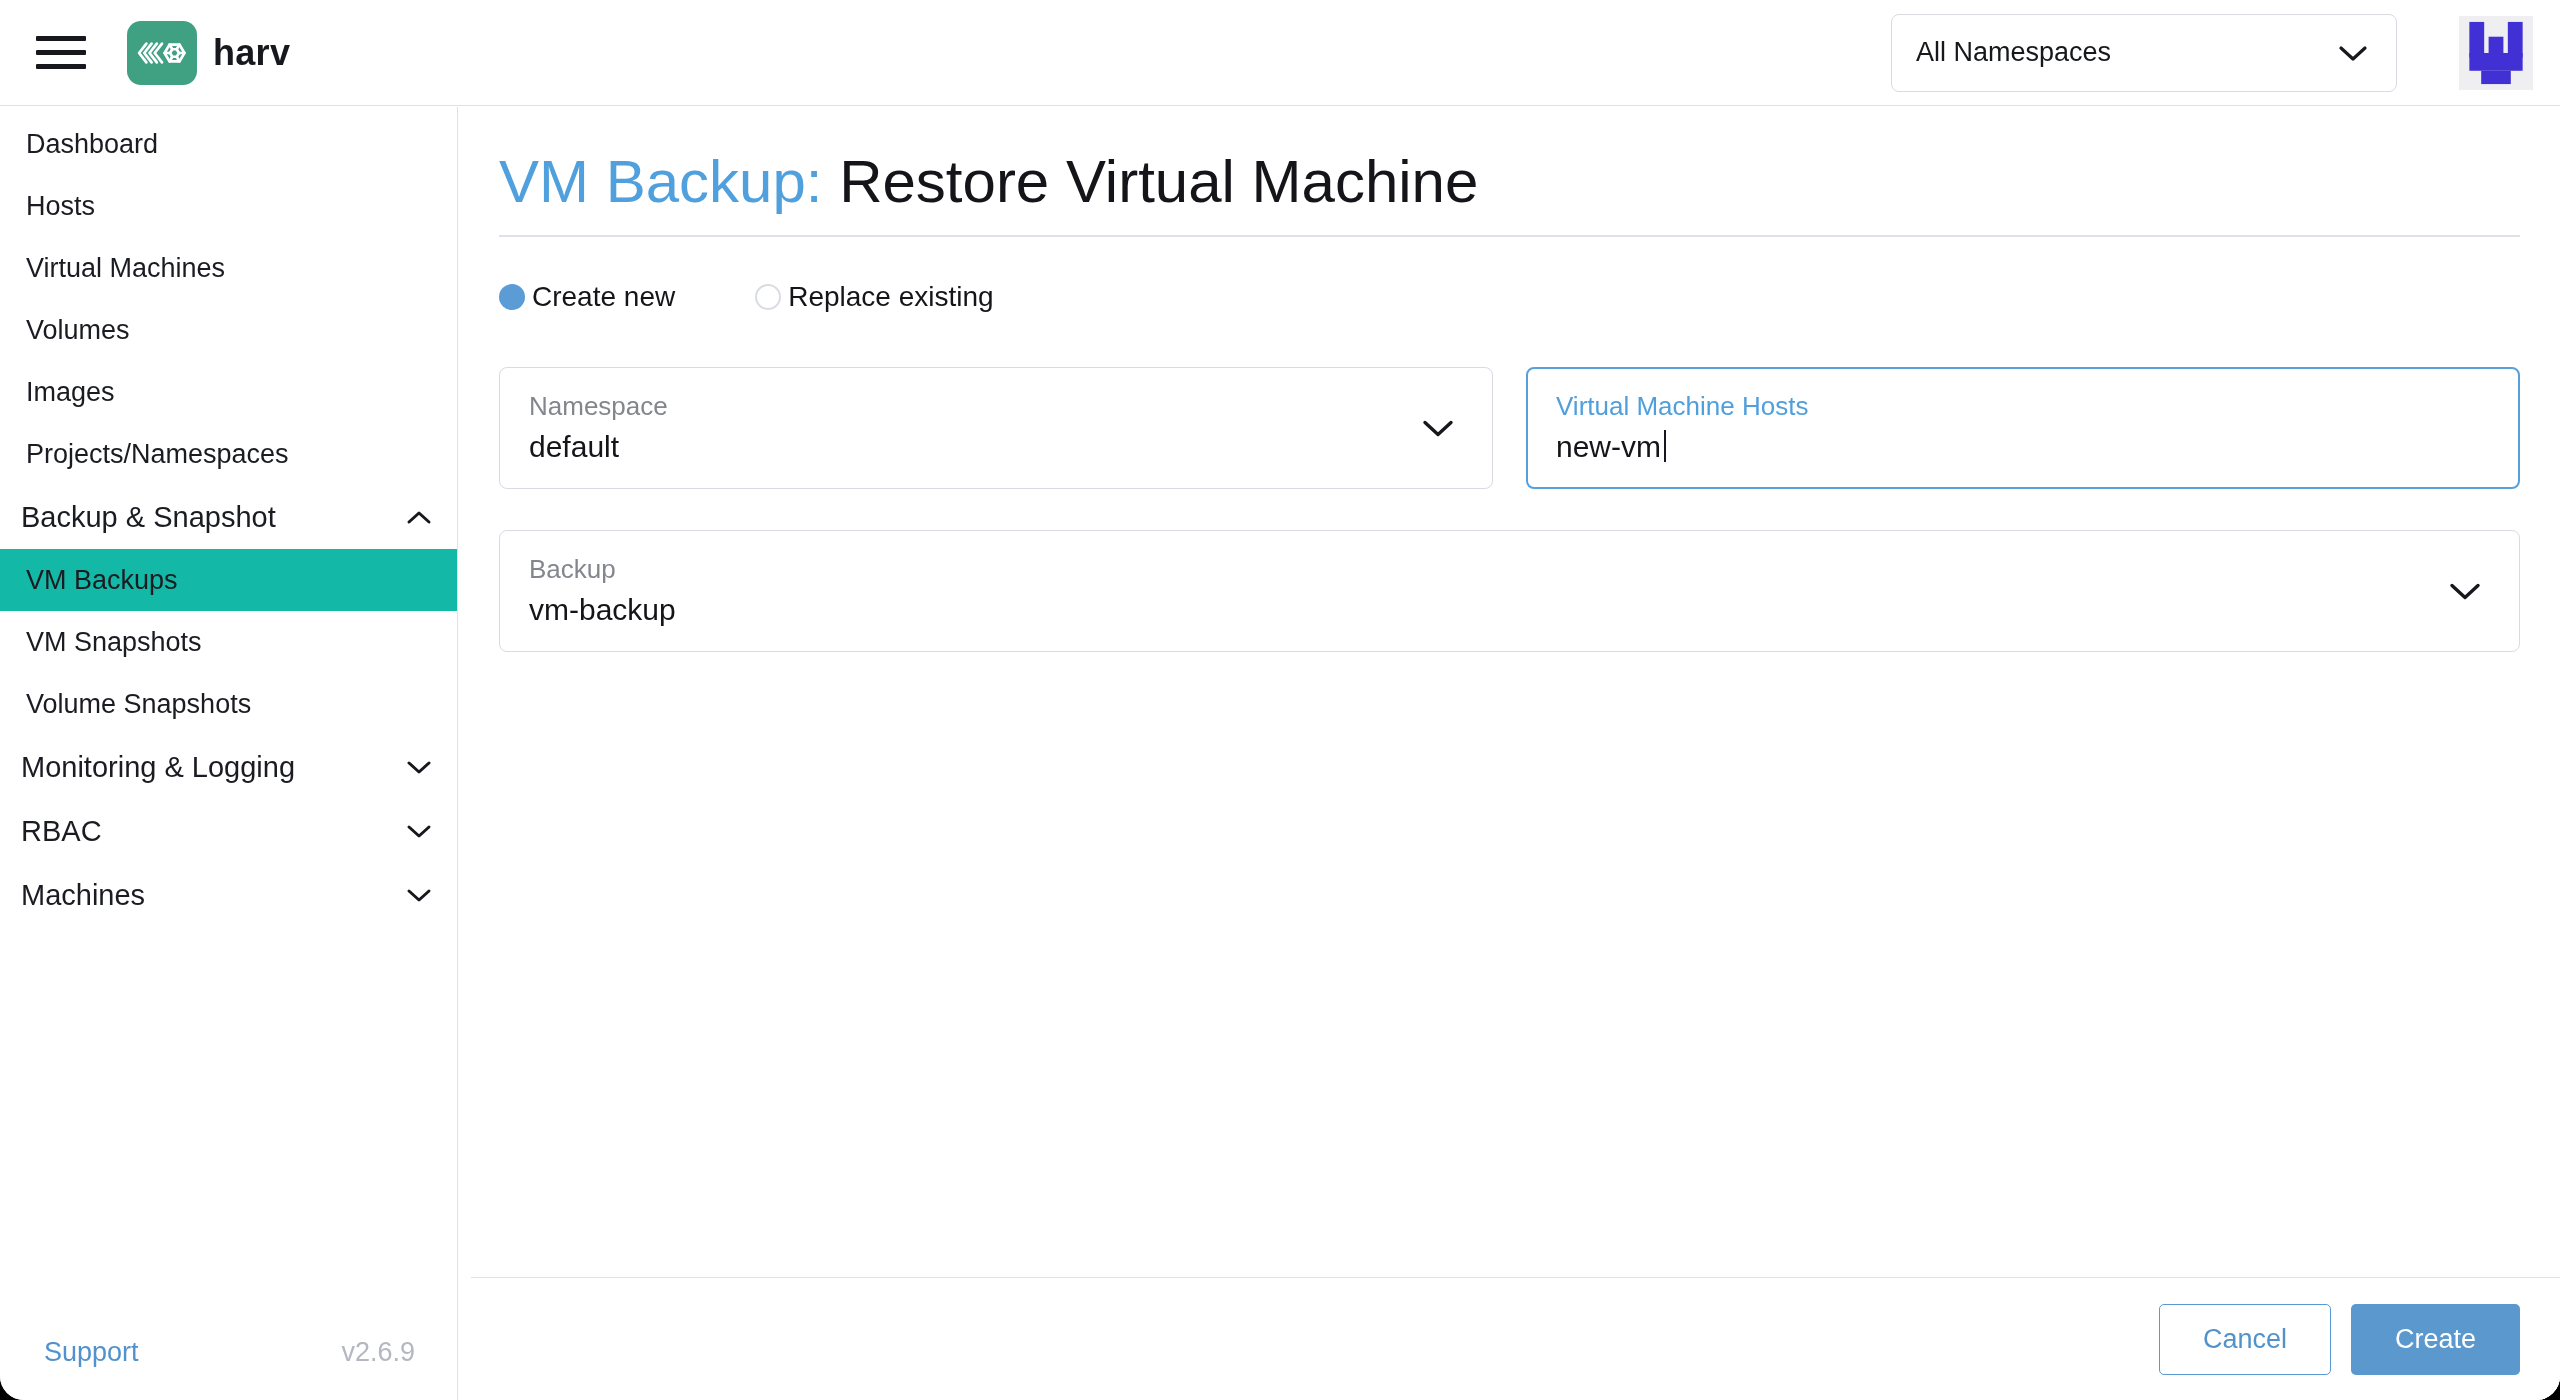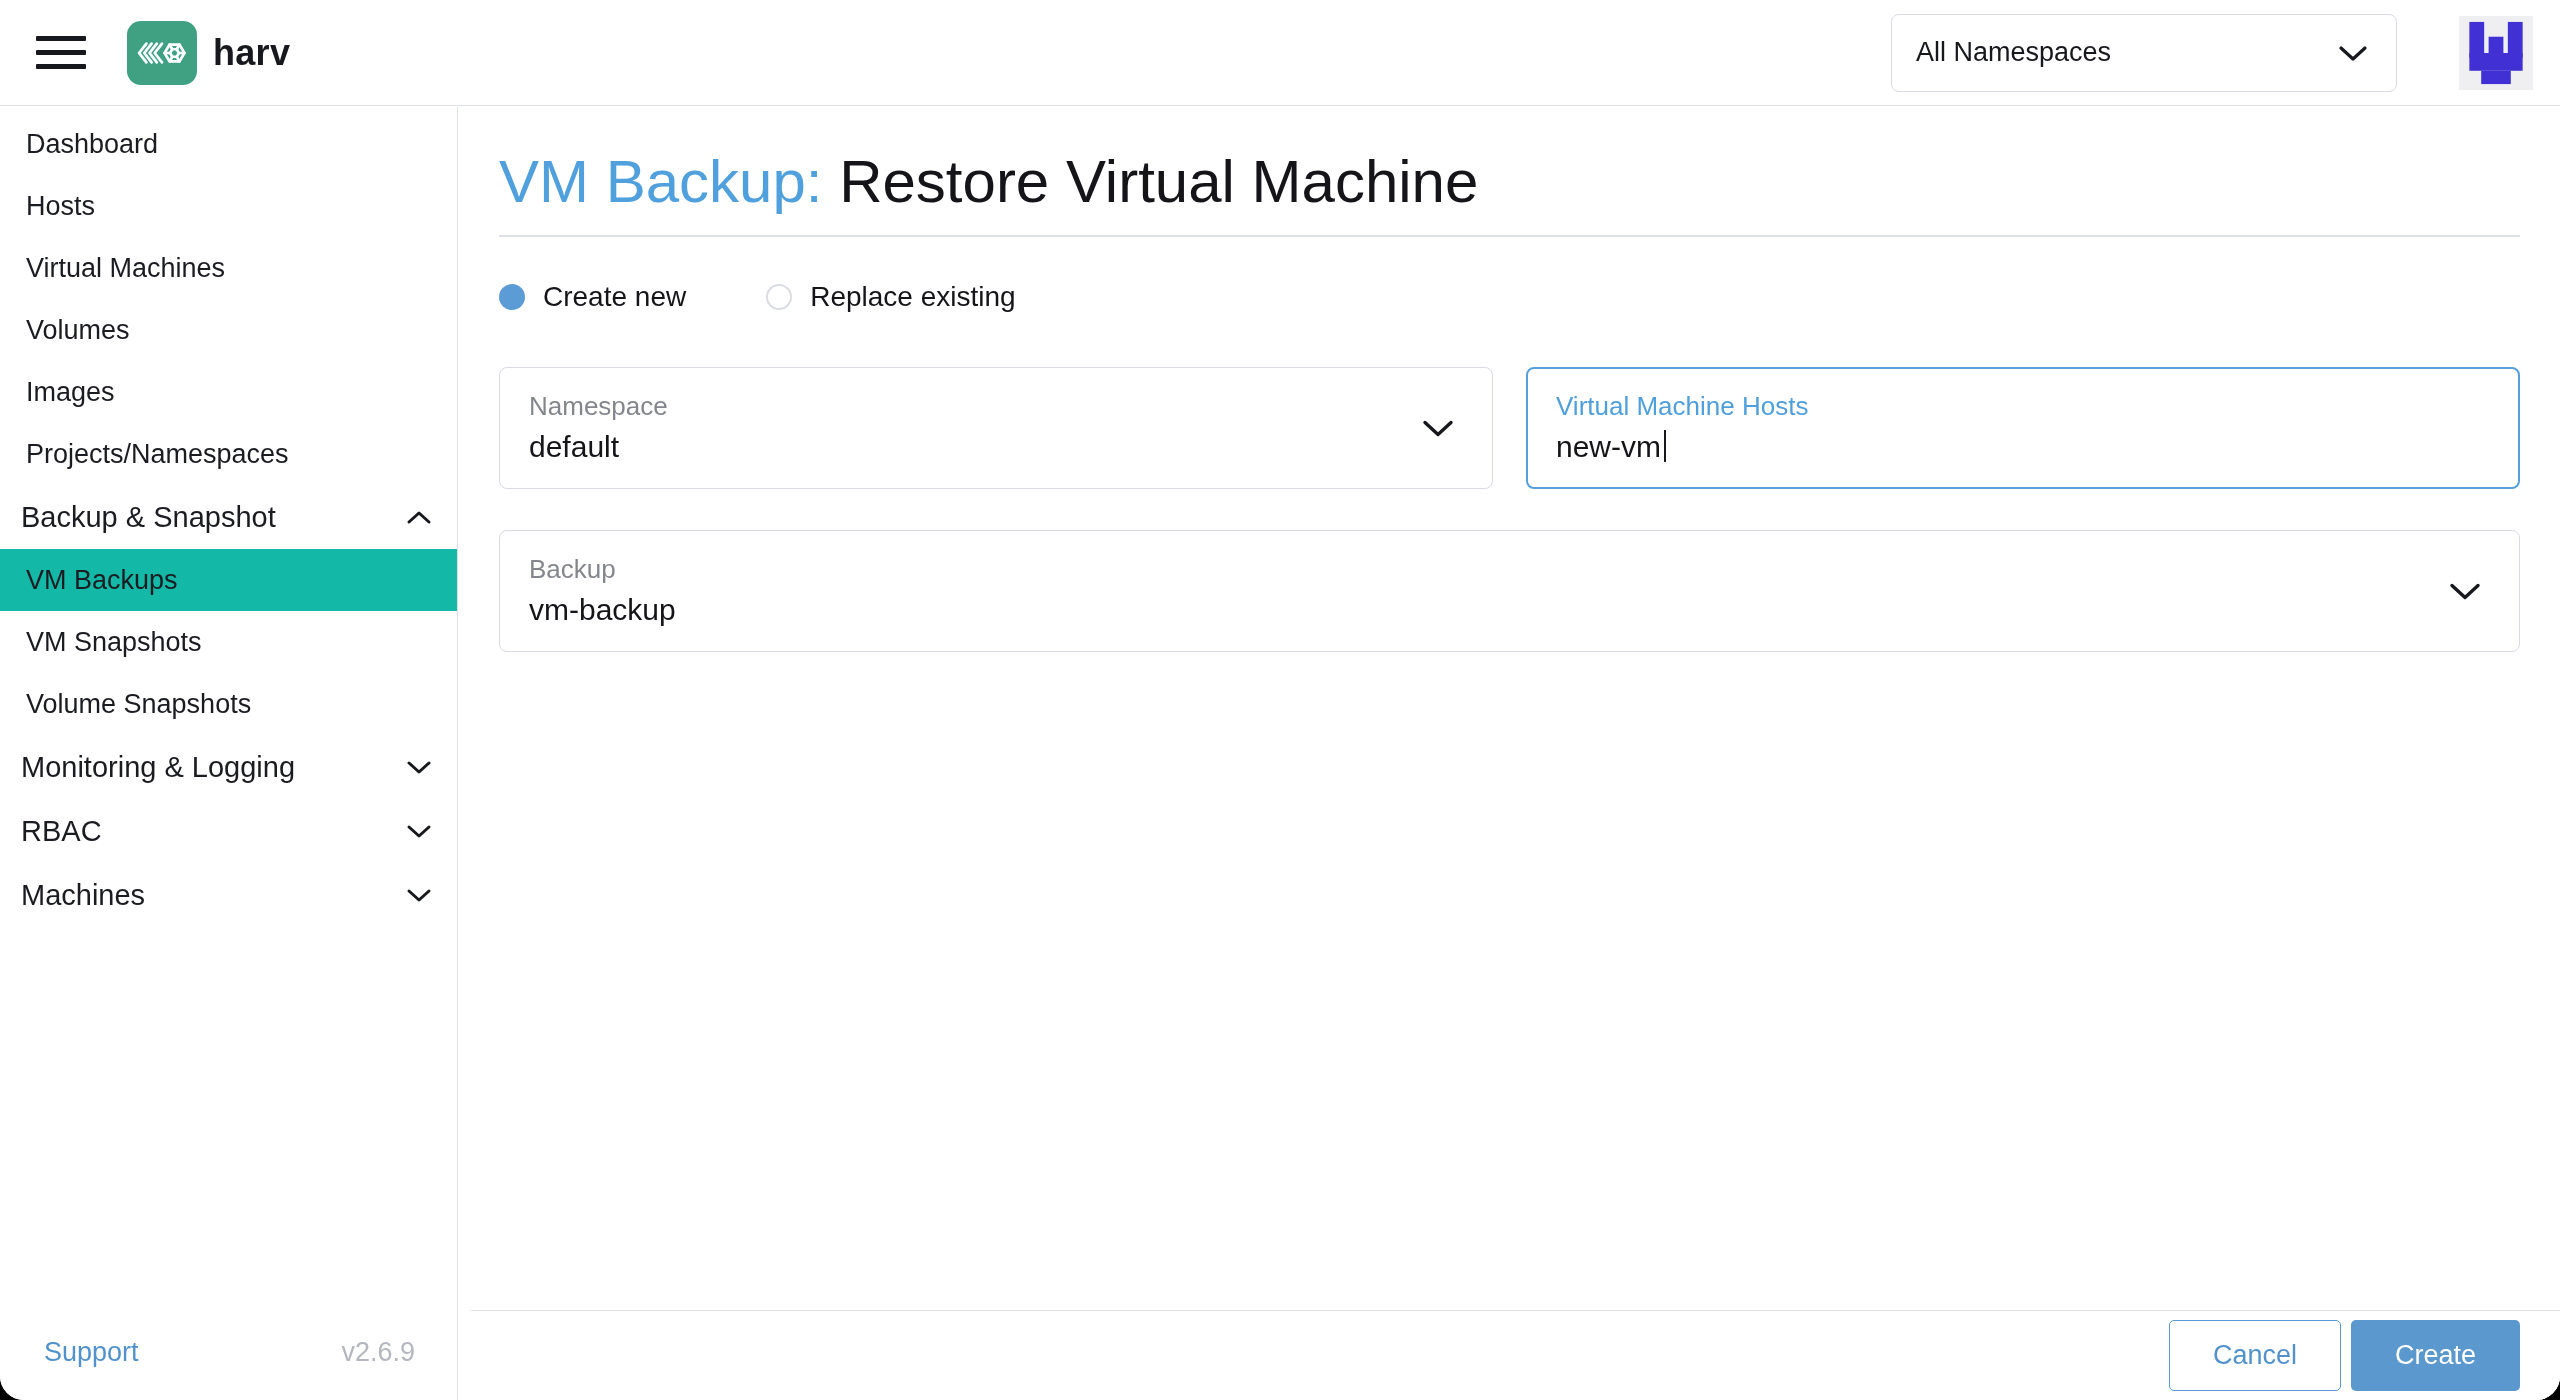--- a/index.html
+++ b/index.html
@@ -44,38 +44,38 @@
   .page-title{ margin-top:48px; font-size:60px; line-height:54px; font-weight:400; color:#141419; }
   .page-title .prefix{ color:#4fa0dd; }
   .title-divider{ height:2px; background:#dfe1e8; margin-top:26px; }
 
   .radio-row{ margin-top:44px; display:flex; align-items:center; }
   .radio-opt{ display:flex; align-items:center; cursor:pointer; }
   .radio-opt + .radio-opt{ margin-left:80px; }
   .radio-circle{ width:26px; height:26px; border-radius:50%; flex:0 0 auto; }
   .radio-circle.on{ background:#5b9cd6; }
   .radio-circle.off{ background:#fff; border:2px solid #d9dce2; }
-  .radio-label{ margin-left:18px; font-size:28px; color:#141419; }
+  .radio-label{ margin-left:7px; font-size:28px; color:#141419; }
 
   .fields-grid{ margin-top:54px; display:grid; grid-template-columns:1fr 1fr; column-gap:33px; row-gap:41px; }
   .field{ position:relative; height:122px; border:1px solid #d8dbe2; border-radius:8px; background:#fff; padding:23px 90px 0 29px; cursor:pointer; }
   .field .f-label{ font-size:26px; color:#84868e; }
   .field .f-value{ margin-top:8px; font-size:30px; color:#141419; }
   .field .chev{ position:absolute; right:38px; top:50%; transform:translateY(-50%); }
   .field.focused{ border:2px solid #56a0dc; padding:22px 89px 0 28px; }
   .field.focused .f-label{ color:#4f9fdc; }
   .field.full{ grid-column:1 / -1; }
   .caret{ display:inline-block; width:2px; height:32px; background:#17181d; margin-left:3px; vertical-align:-5px; animation:blink 1.1s steps(1) infinite; }
   @keyframes blink{ 50%{ opacity:0; } }
 
   
   .footer-bar{
-    position:absolute; left:12px; right:0; bottom:0; height:90px; background:#fff;
+    position:absolute; left:12px; right:0; bottom:0; height:123px; background:#fff;
     border-top:1px solid #dee1e8; display:flex; align-items:center; justify-content:flex-end;
-    padding-right:40px; gap:10px;
+    padding-right:40px; gap:20px;
   }
   .btn{ height:71px; border-radius:5px; font-size:27px; font-family:inherit; display:flex; align-items:center; justify-content:center; cursor:pointer; }
   .btn-cancel{ width:172px; background:#fff; border:1px solid #5899d2; color:#5292cc; }
   .btn-create{ width:169px; background:#5a98ce; border:none; color:#fff; }
 </style>
 </head>
 <body>
 
 <div class="screen">
 

